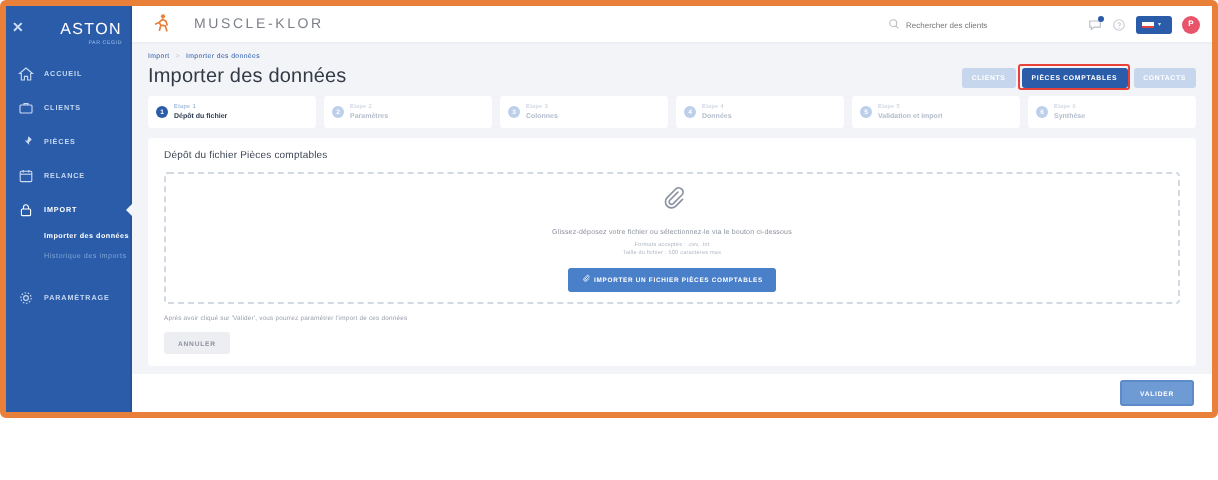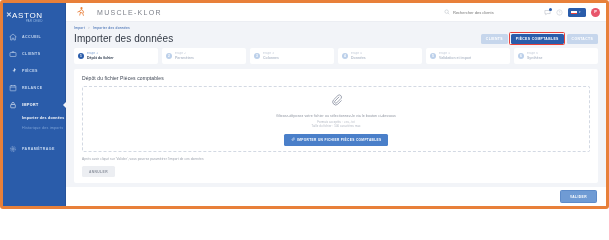--- a/index.html
+++ b/index.html
@@ -28,20 +28,21 @@
     position: relative;
     display: flex;
     flex-direction: column;
     padding-top: 3px;
     border-right: 1px solid #27539a;
   }
   .sb-topbar {
     height: 17px;
     display: flex;
     align-items: center;
+    justify-content: space-between;
     padding: 0 4px 0 3px;
   }
   .sb-close {
     color: #cdddf4;
     font-size: 7px;
     line-height: 7px;
     cursor: pointer;
     font-weight: bold;
   }
   .sb-logo {

